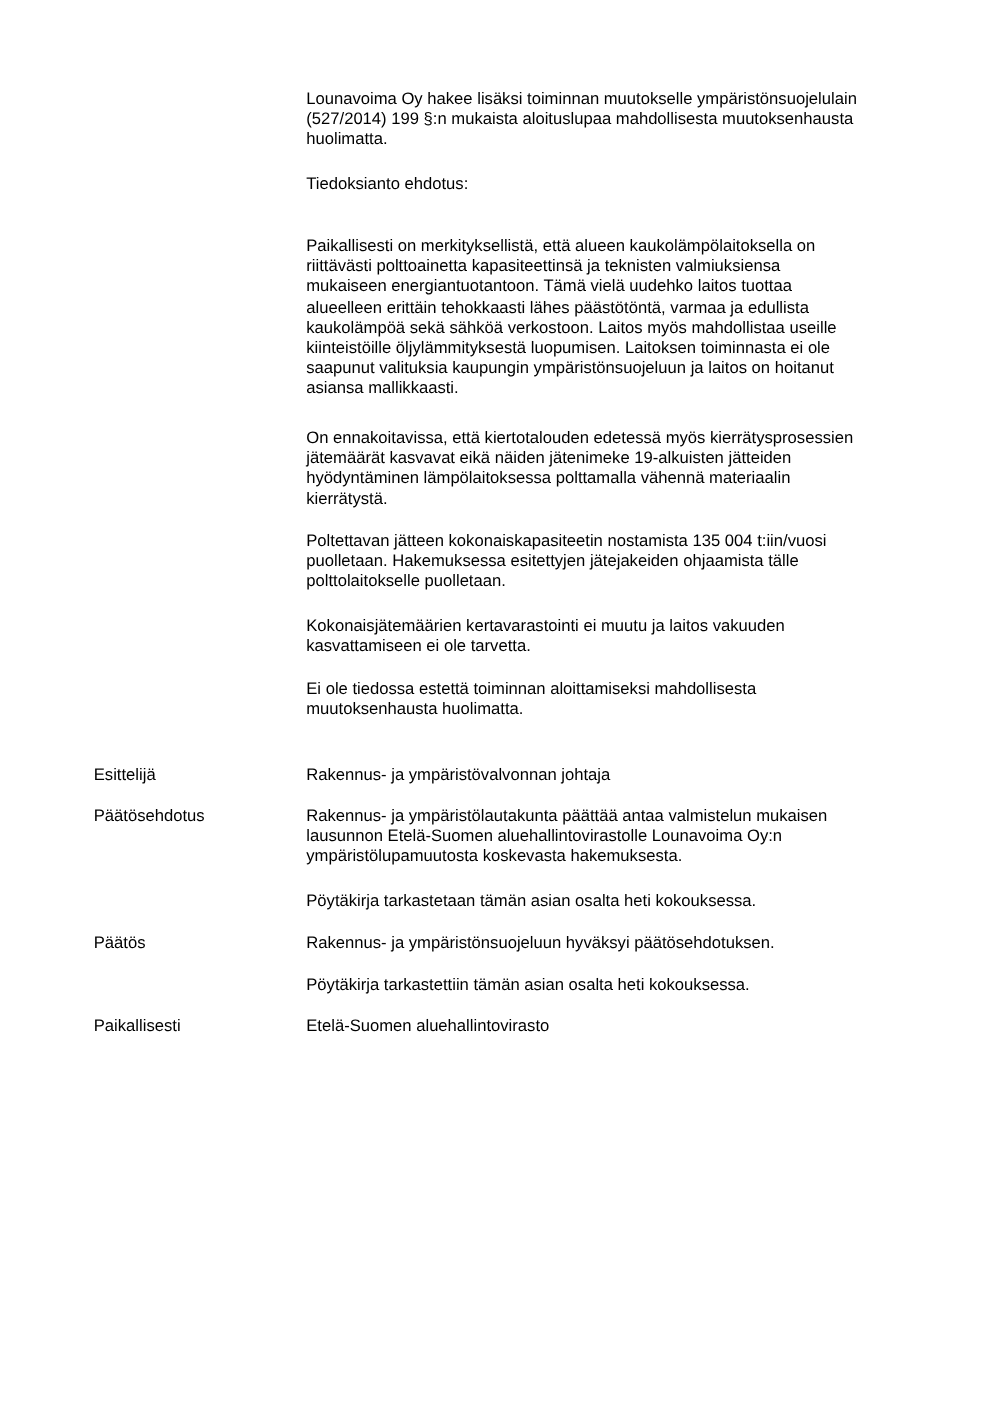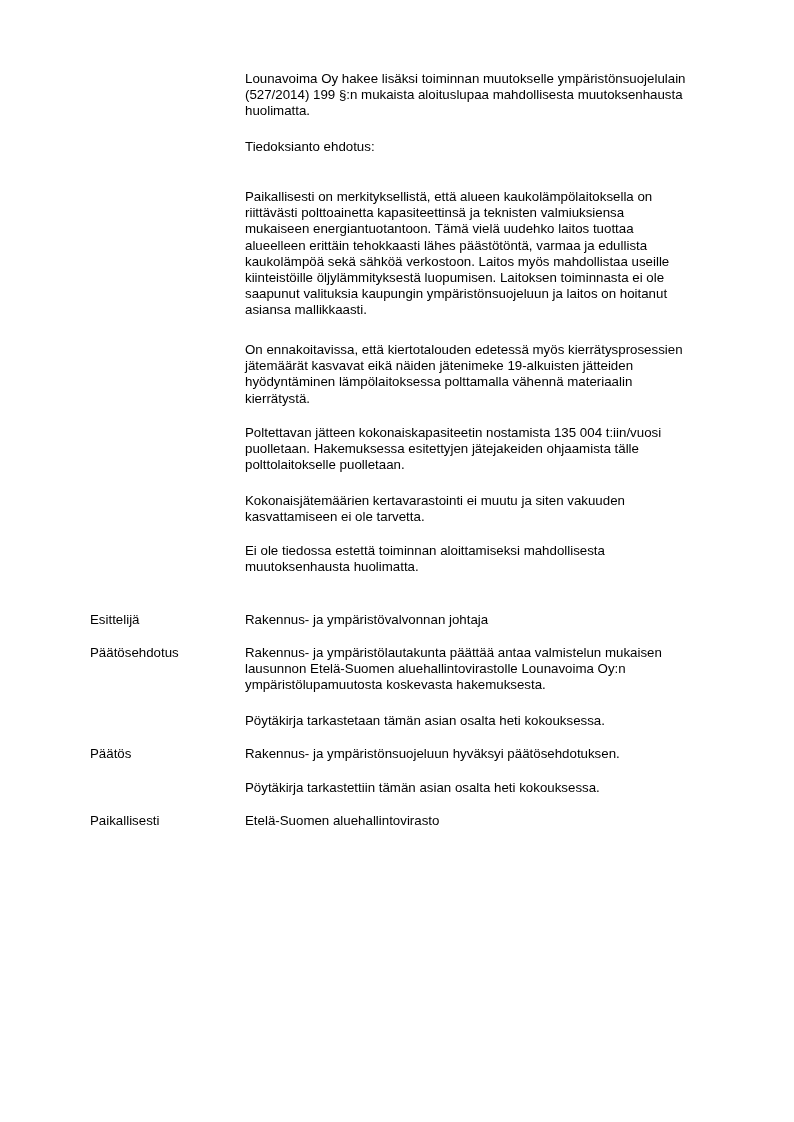--- a/index.html
+++ b/index.html
@@ -1,19 +1,19 @@
 <!DOCTYPE html>
 <html><head>
 <meta charset="utf-8">
 <style>
   html, body { margin: 0; padding: 0; background: #ffffff; }
   body { width: 794px; height: 1122px; position: relative; overflow: hidden;
          font-family: "Liberation Sans", sans-serif; font-size: 13.3px; color: #000; }
   .para { position: absolute; left: 245px; width: 500px; line-height: 16.2px; white-space: pre-line; margin: 0; }
-  .label { position: absolute; left: 90px; line-height: 16.2px; margin: 0; text-align: center; }
+  .label { position: absolute; left: 75px; line-height: 16.2px; margin: 0; text-align: center; }
 </style>
 </head>
 <body>
 
 <p class="para" style="top:71px">Lounavoima Oy hakee lisäksi toiminnan muutokselle ympäristönsuojelulain
 (527/2014) 199 §:n mukaista aloituslupaa mahdollisesta muutoksenhausta
 huolimatta.</p>
 <p class="para" style="top:139px">Tiedoksianto ehdotus:</p>
 
 <p class="para" style="top:189px">Paikallisesti on merkityksellistä, että alueen kaukolämpölaitoksella on
@@ -24,21 +24,21 @@
 kiinteistöille öljylämmityksestä luopumisen. Laitoksen toiminnasta ei ole
 saapunut valituksia kaupungin ympäristönsuojeluun ja laitos on hoitanut
 asiansa mallikkaasti.</p>
 <p class="para" style="top:342px">On ennakoitavissa, että kiertotalouden edetessä myös kierrätysprosessien
 jätemäärät kasvavat eikä näiden jätenimeke 19-alkuisten jätteiden
 hyödyntäminen lämpölaitoksessa polttamalla vähennä materiaalin
 kierrätystä.</p>
 <p class="para" style="top:425px">Poltettavan jätteen kokonaiskapasiteetin nostamista 135 004 t:iin/vuosi
 puolletaan. Hakemuksessa esitettyjen jätejakeiden ohjaamista tälle
 polttolaitokselle puolletaan.</p>
-<p class="para" style="top:493px">Kokonaisjätemäärien kertavarastointi ei muutu ja siten vakuuden
+<p class="para" style="top:493px">Kokonaisjätemäärien kertavarastointi ei muutu ja laitos vakuuden
 kasvattamiseen ei ole tarvetta.</p>
 <p class="para" style="top:543px">Ei ole tiedossa estettä toiminnan aloittamiseksi mahdollisesta
 muutoksenhausta huolimatta.</p>
 
 <p class="label" style="top:612px">Esittelijä</p>
 <p class="para" style="top:612px">Rakennus- ja ympäristövalvonnan johtaja</p>
 
 <p class="label" style="top:645px">Päätösehdotus</p>
 <p class="para" style="top:645px">Rakennus- ja ympäristölautakunta päättää antaa valmistelun mukaisen
 lausunnon Etelä-Suomen aluehallintovirastolle Lounavoima Oy:n

